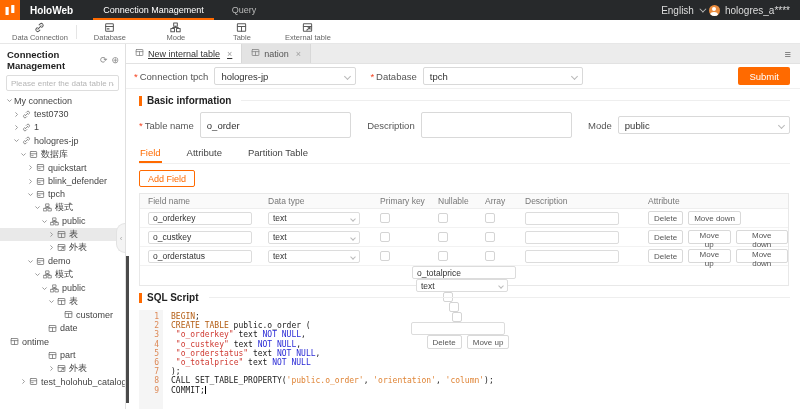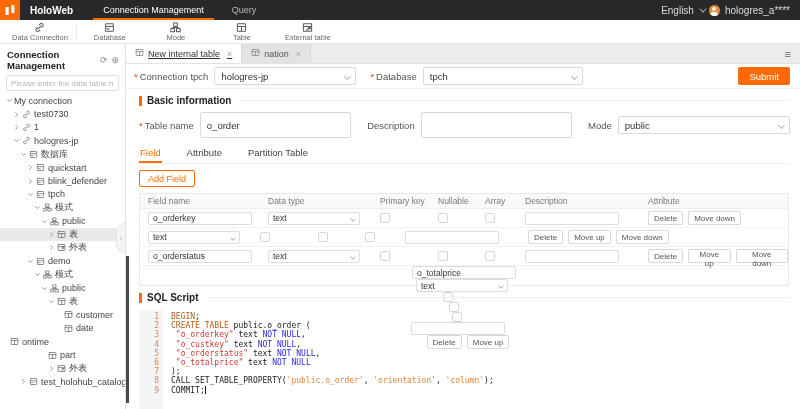--- a/index.html
+++ b/index.html
@@ -433,21 +433,21 @@
      <span class="caret"></span>
      <span class="ticon">
             <svg width="9" height="9" viewBox="0 0 12 12" fill="none" stroke="#7a7a7a" stroke-width="1.1" stroke-linecap="round" stroke-linejoin="round">
               <rect x="1.5" y="2" width="9" height="8" rx="0.5"></rect>
               <path d="M1.5 4.8 H10.5"></path>
               <path d="M6 4.8 V10"></path>
             </svg>
           </span>
      <span>customer</span>
    </div>
-        <div class="tree-item" style="padding-left:54px">
+        <div class="tree-item" style="padding-left:38px">
      <span class="caret"></span>
      <span class="ticon">
             <svg width="9" height="9" viewBox="0 0 12 12" fill="none" stroke="#7a7a7a" stroke-width="1.1" stroke-linecap="round" stroke-linejoin="round">
               <rect x="1.5" y="2" width="9" height="8" rx="0.5"></rect>
               <path d="M1.5 4.8 H10.5"></path>
               <path d="M6 4.8 V10"></path>
             </svg>
           </span>
      <span>date</span>
    </div>
@@ -607,20 +607,23 @@
               </div>
      <div class="col c6">
                 <input class="mini-input" style="width: 94px;" value="">
               </div>
      <div class="col c7">
                 <button class="op-btn">Delete</button>
                 <button class="op-btn">Move down</button>
               </div>
    </div>
             <div class="frow">
+     <div class="col c1">
+                <input class="mini-input" value="o_custkey" style="">
+              </div>
      <div class="col c2">
                 <div class="mini-select">
                   <span>text</span>
                   <span class="sel-chev"></span>
                 </div>
               </div>
      <div class="col c3">
                 <span class="cbx"></span>
               </div>
      <div class="col c4">

